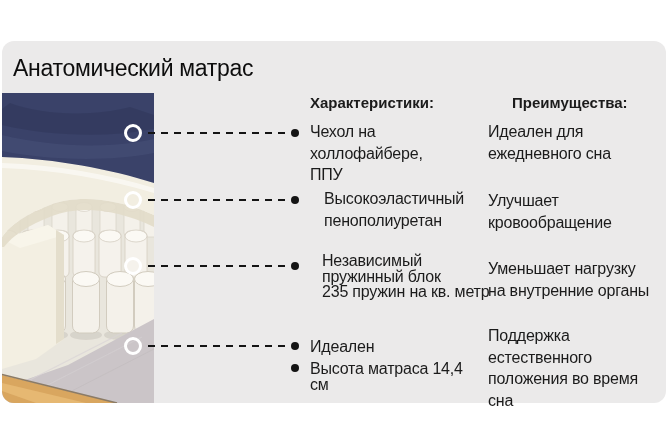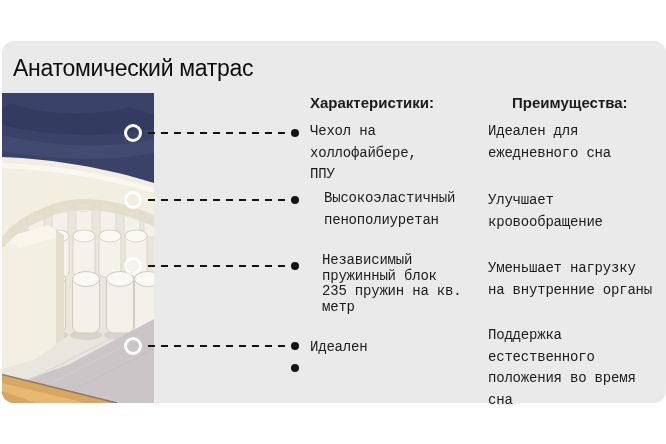--- a/index.html
+++ b/index.html
@@ -14,21 +14,21 @@
   body{font-family:"Liberation Sans", sans-serif;color:var(--text);position:relative;}
   .canvas{position:absolute;inset:0;width:666px;height:444px;}
   .panel{position:absolute;left:2px;top:41px;width:664px;height:362px;background:var(--panel-bg);border-radius:12px;}
   .title{position:absolute;left:13px;top:55px;font-size:23px;font-weight:400;letter-spacing:-0.3px;color:#0d0d0d;white-space:nowrap;text-align:center;}
   .photo{position:absolute;left:2px;top:93px;width:152px;height:310px;overflow:hidden;border-bottom-left-radius:12px;}
   .photo svg{display:block;}
   .ring{position:absolute;width:18px;height:18px;border:3.5px solid var(--ring);border-radius:50%;background:transparent;}
   .connector{position:absolute;height:2.4px;background:repeating-linear-gradient(90deg,var(--marker) 0 7px,transparent 7px 13px);}
   .dot{position:absolute;width:8px;height:8px;border-radius:50%;background:var(--marker);}
   .col-header{position:absolute;font-size:15px;font-weight:700;white-space:nowrap;}
-  .item{position:absolute;font-size:14px;line-height:21.5px;letter-spacing:-0.2px;white-space:pre-line;font-family:Liberation Mono, monospace;}
+  .item{position:absolute;font-size:16px;line-height:21.5px;letter-spacing:-0.2px;white-space:pre-line;}
   .item.tight{line-height:15.5px;margin-left:12px;}
   .item.single{line-height:16px;}
 </style>
 </head>
 <body>
 
 <div class="canvas">
 
   <div class="panel"></div>
 
@@ -142,20 +142,21 @@
 
   <div class="col-header" style="left:310px;top:94px;">Характеристики:</div>
   <div class="item" style="left:310px;top:121px;width:175px;">Чехол на холлофайбере,
 ППУ</div>
   <div class="item" style="left:324px;top:188px;width:175px;">Высокоэластичный
 пенополиуретан</div>
   <div class="item tight" style="left:310px;top:253px;width:175px;">Независимый
 пружинный блок
 235 пружин на кв. метр</div>
   <div class="item single" style="left:310px;top:339px;width:175px;">Идеален</div>
+  <div class="item single" style="left:310px;top:361px;width:175px;">Высота матраса 14,4 см</div>
 
   <div class="col-header" style="left:476px;top:94px;margin-left:36px;">Преимущества:</div>
   <div class="item" style="left:488px;top:121px;width:178px;">Идеален для
 ежедневного сна</div>
   <div class="item" style="left:488px;top:190px;width:178px;">Улучшает
 кровообращение</div>
   <div class="item" style="left:488px;top:258px;width:178px;">Уменьшает нагрузку
 на внутренние органы</div>
   <div class="item" style="left:488px;top:325px;width:178px;">Поддержка естественного
 положения во время сна</div>

